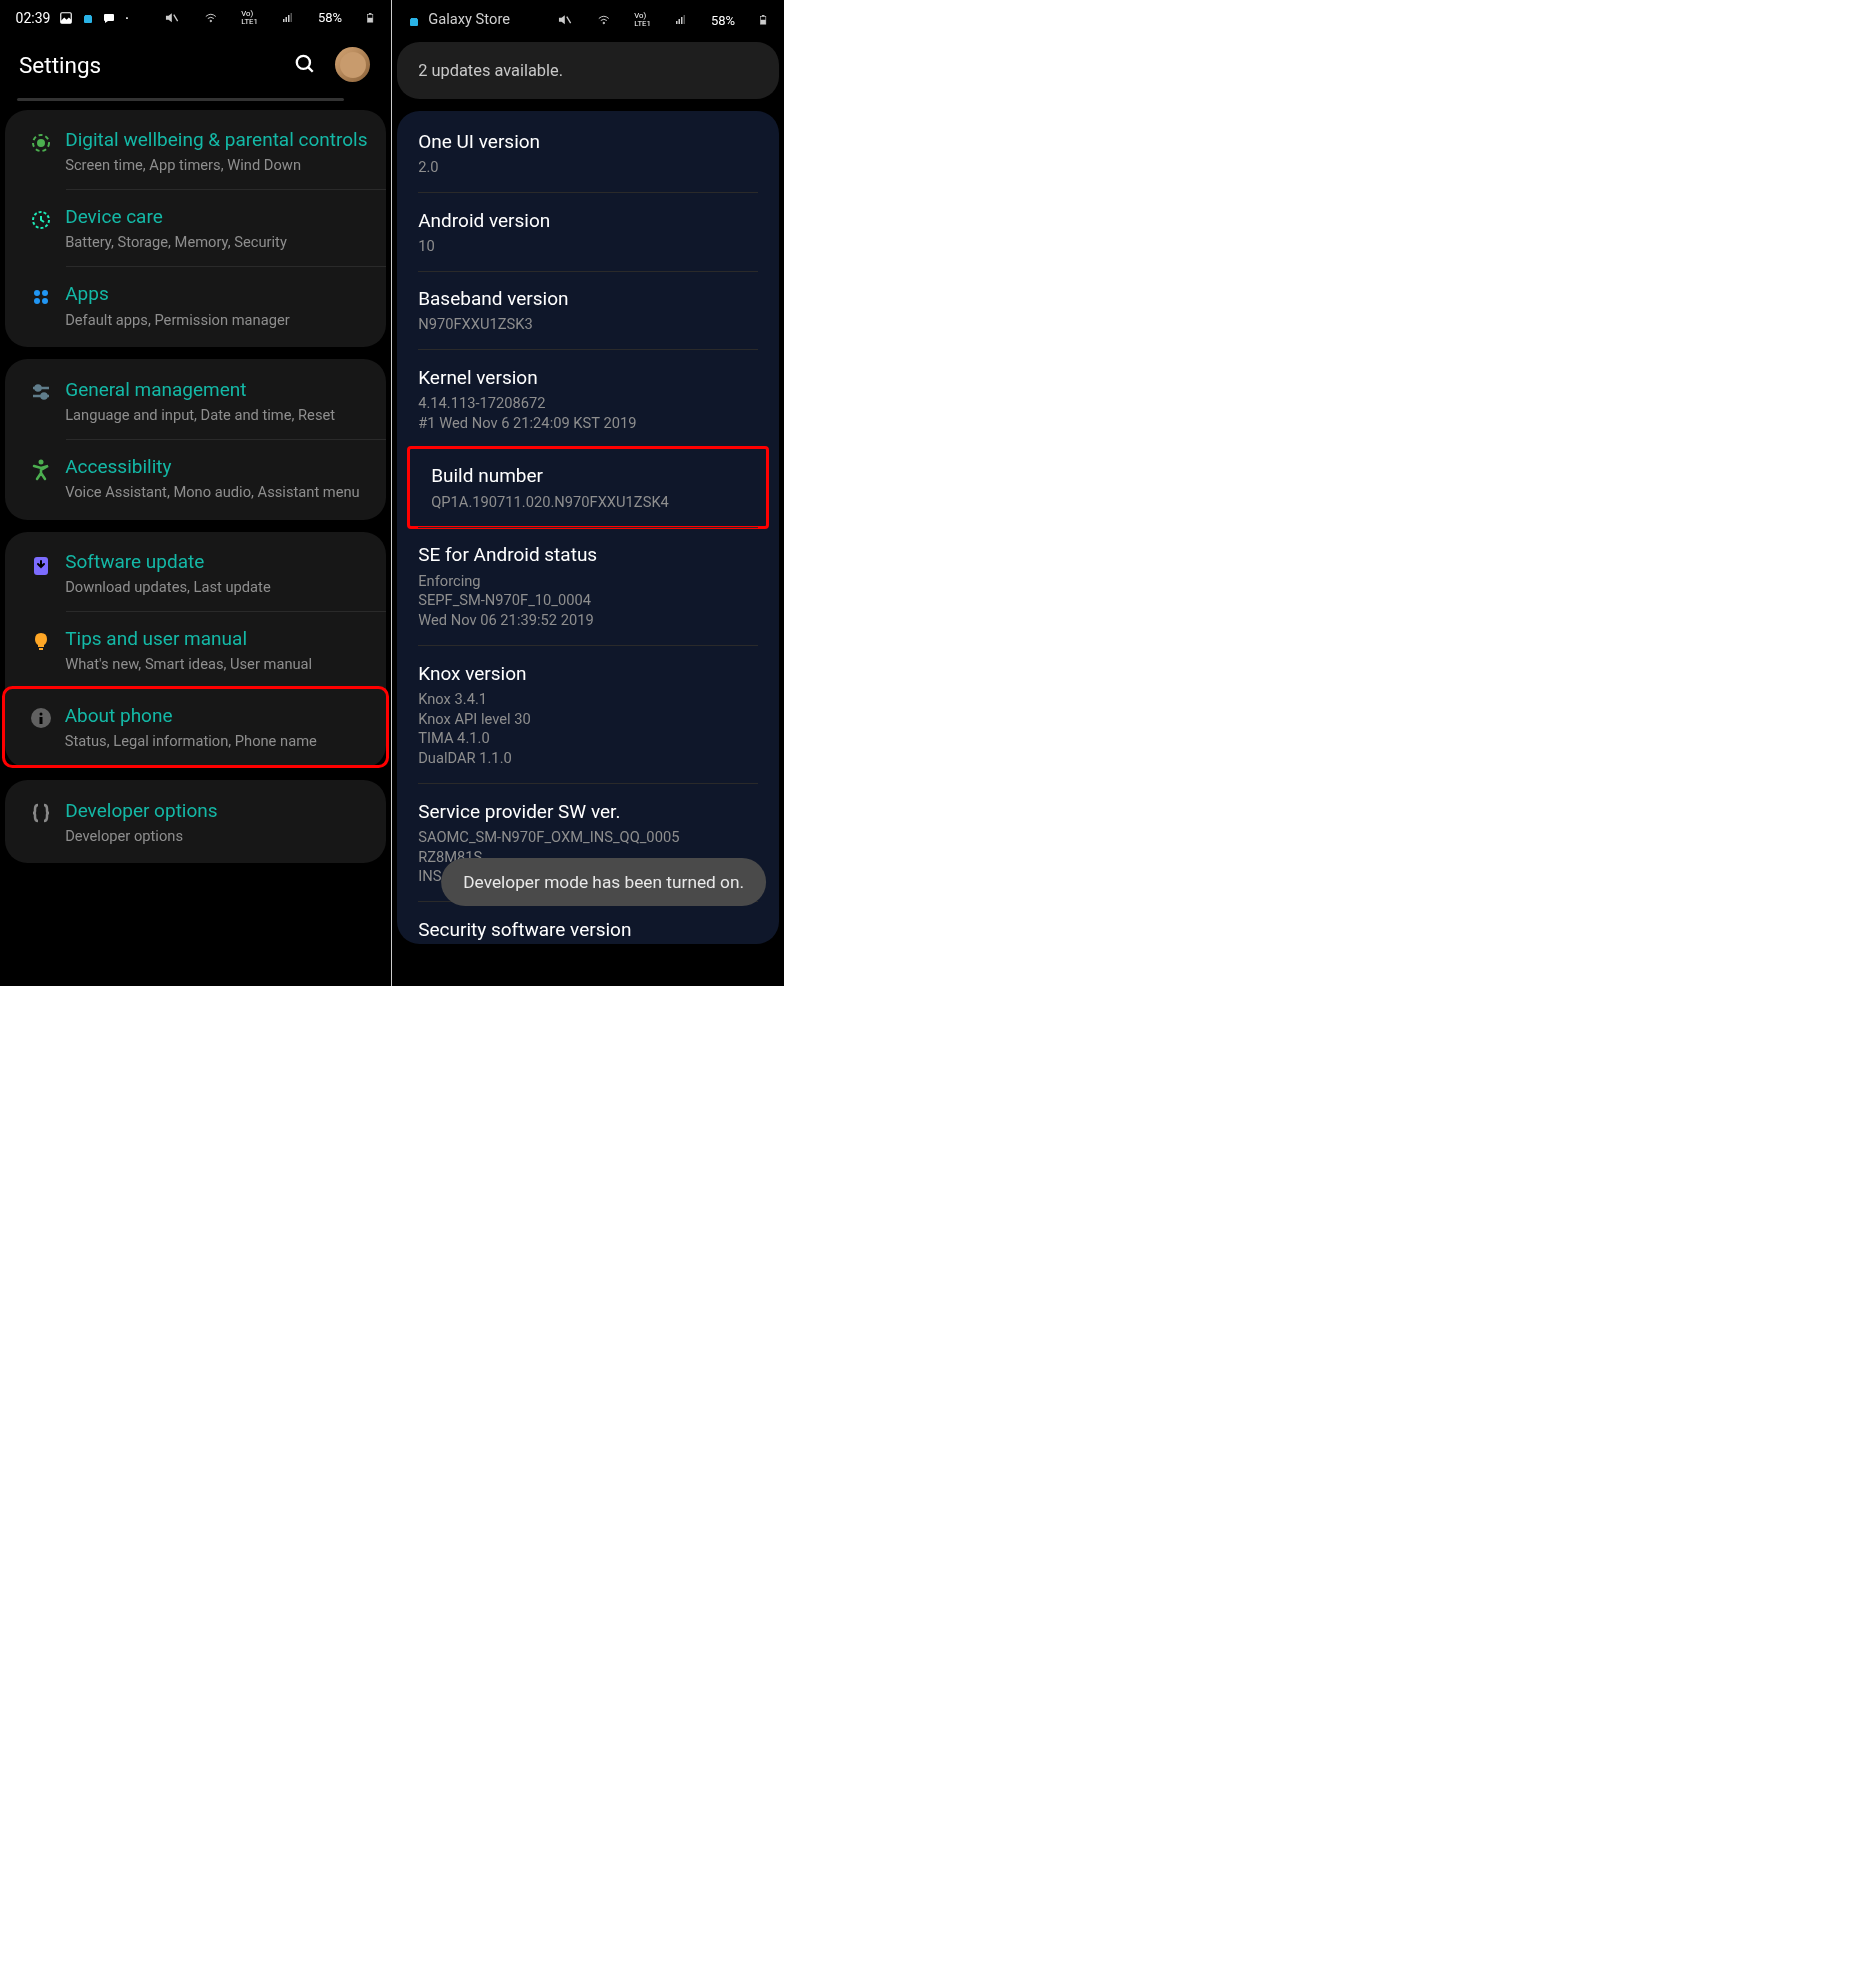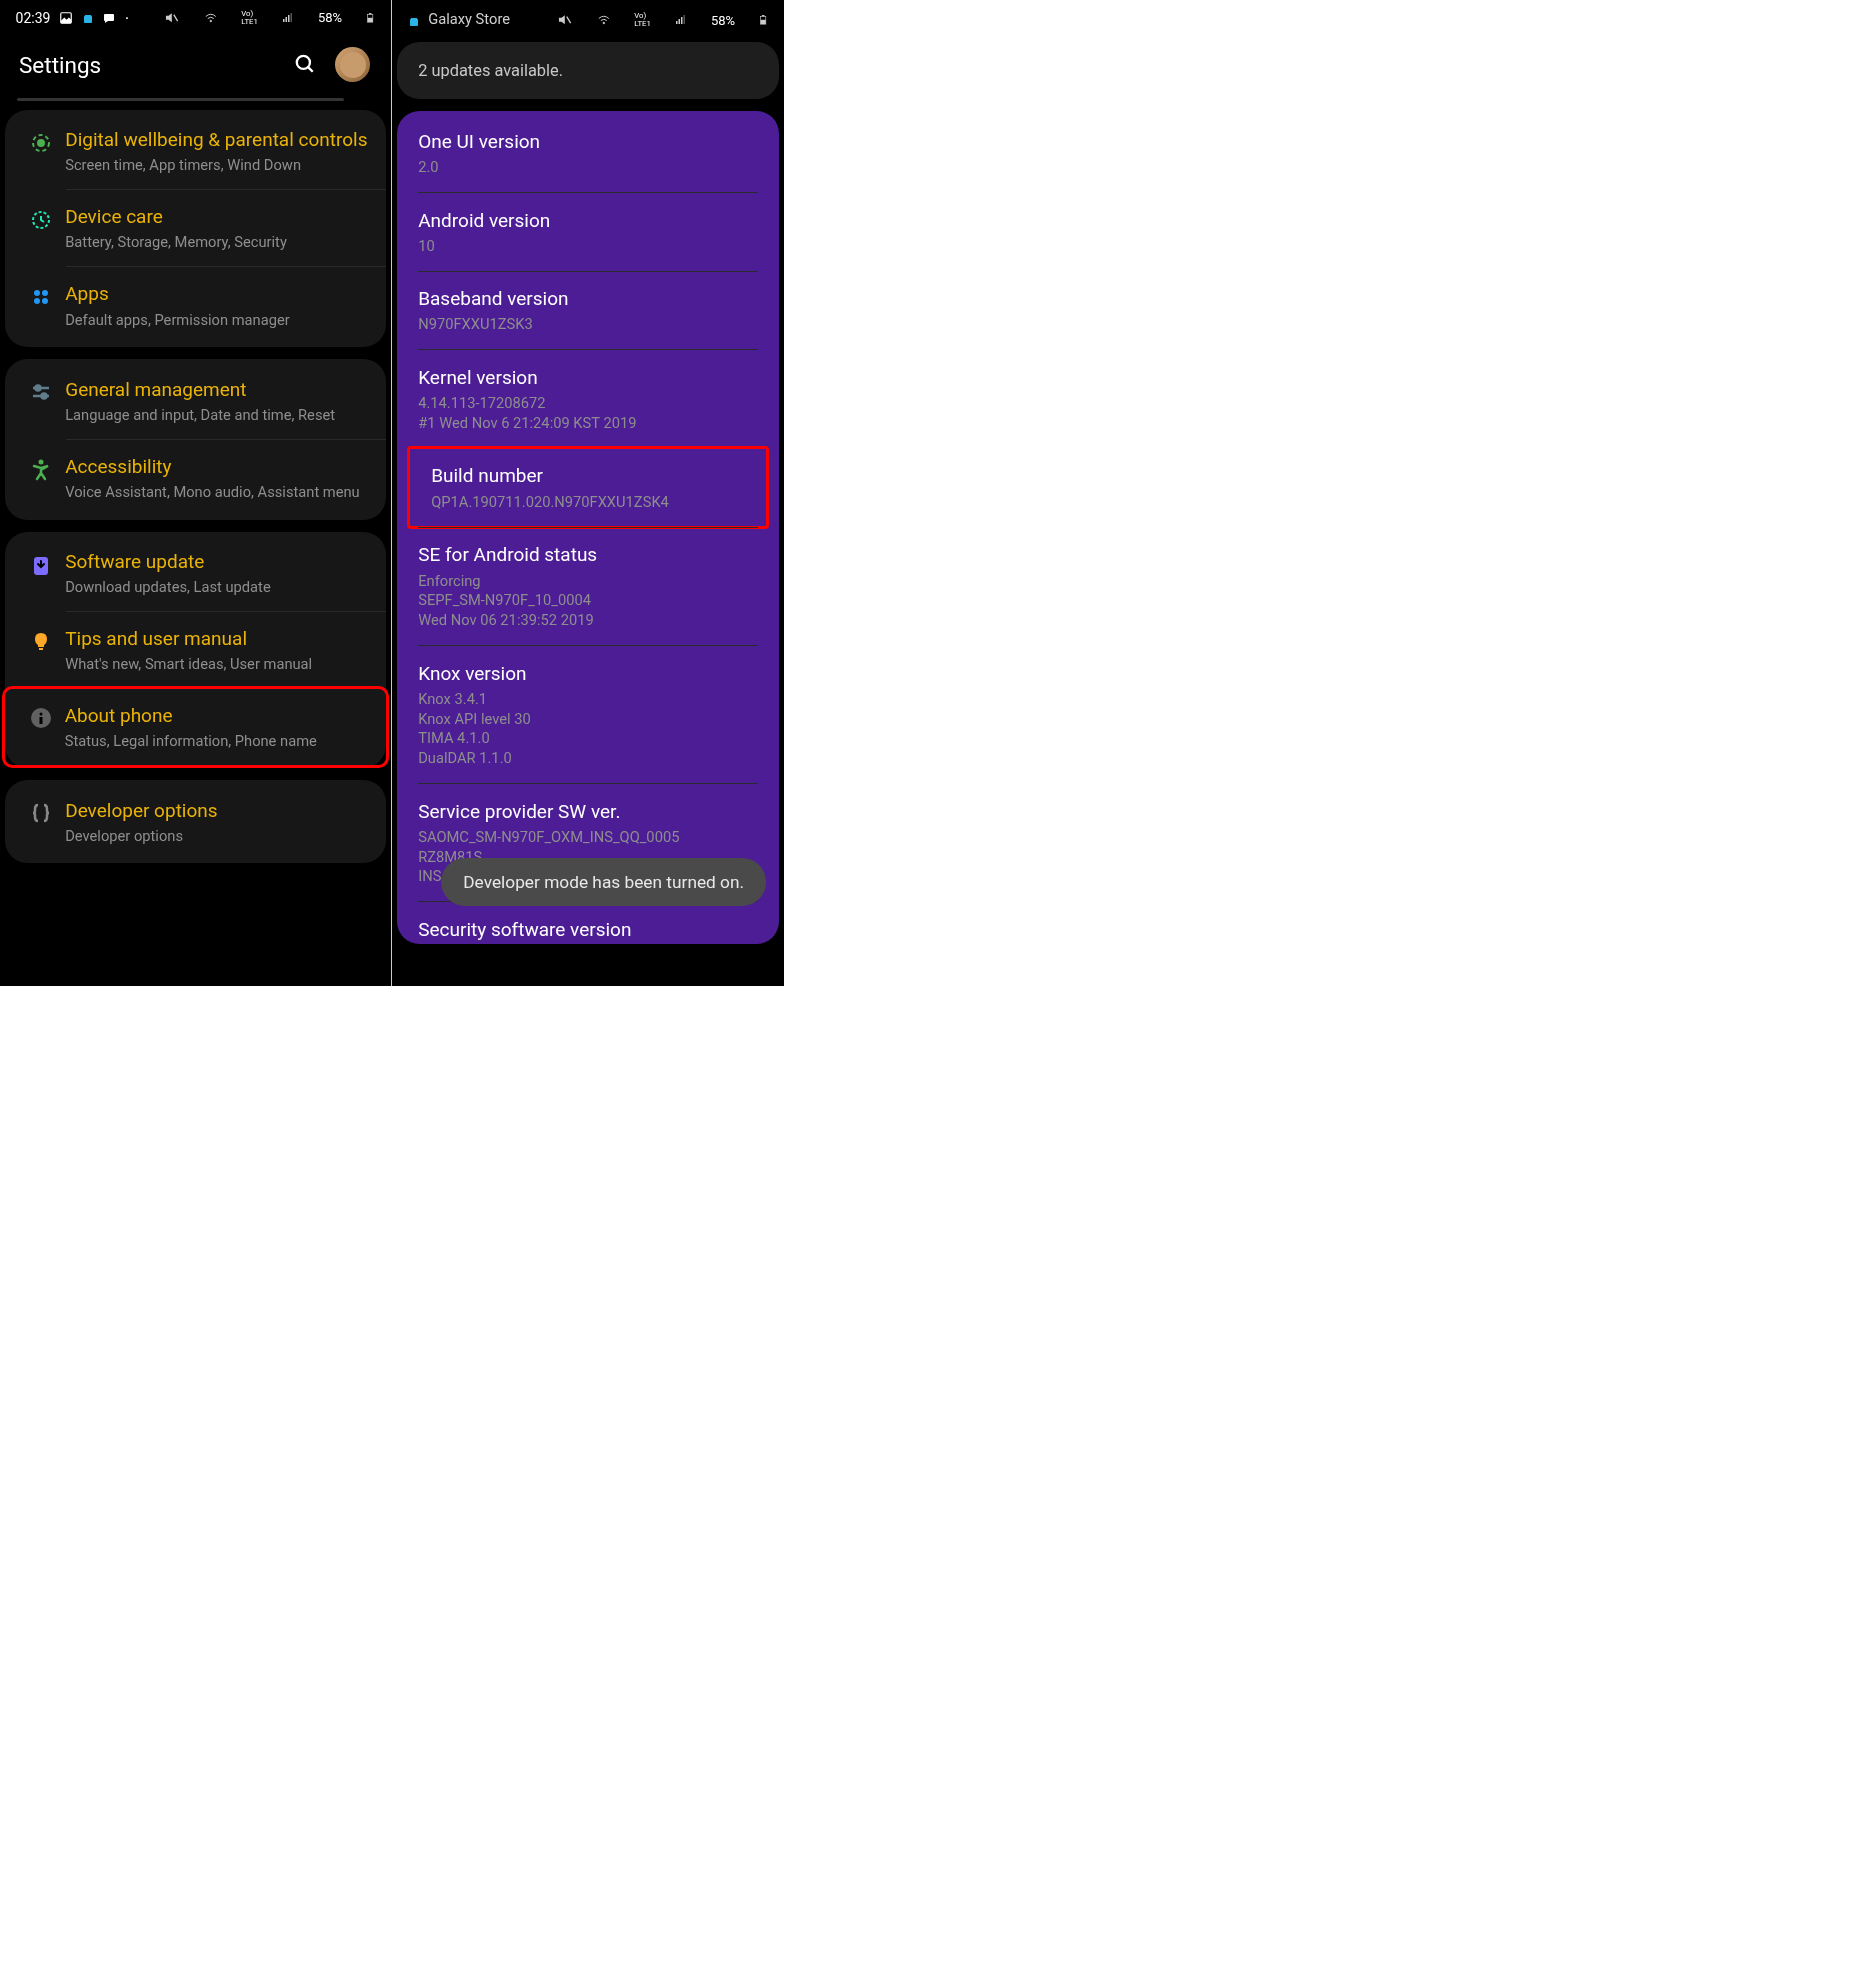--- a/index.html
+++ b/index.html
@@ -13,32 +13,32 @@
   .app-header { display: flex; justify-content: space-between; align-items: center; padding: 12px 21px 12px 19px; }
   .app-title { font-size: 22.5px; font-weight: 400; }
   .header-actions { display: flex; align-items: center; gap: 19px; }
   .avatar { width: 35px; height: 35px; border-radius: 50%; background: linear-gradient(135deg, #d4a574 0%, #8b6239 100%); display: flex; align-items: center; justify-content: center; overflow: hidden; }
   .avatar-face { width: 26px; height: 26px; background: #c89b6d; border-radius: 50%; position: relative; }
   .scroll-body { flex: 1; overflow: hidden; padding: 0 5.2px; }
   .group { background: #171717; border-radius: 22.5px; margin-bottom: 12px; padding: 3.5px 0; }
   .item { display: flex; align-items: flex-start; padding: 14px 17.3px 14px 12px; }
   .item-icon { width: 48px; display: flex; justify-content: center; padding-top: 3.5px; flex-shrink: 0; }
   .item-body { flex: 1; padding-bottom: 0; }
-  .item-title { font-size: 19px; font-weight: 400; color: #eab308; line-height: 1.35; }
+  .item-title { font-size: 19px; font-weight: 400; color: #14b8a6; line-height: 1.35; }
   .item-sub { font-size: 14.7px; color: #8e8e8e; margin-top: 3.5px; line-height: 1.3; }
   .divider { height: 0.9px; background: #2a2a2a; margin-left: 61px; }
   .highlight { border: 3.5px solid #ff0000; border-radius: 10.4px; margin: -3.5px; }
   .highlight .item { padding-bottom: 14px; }
   
   
   .status-bar.right { justify-content: flex-start; align-items: flex-end; }
   .gs-label { margin-left: 8.6px; font-size: 14.7px; color: #d0d0d0; }
   .status-right-r { margin-left: auto; }
   .banner { background: #1e1e1e; border-radius: 22.5px; padding: 19px 21px; margin: 7px 5.2px 12px 5.2px; font-size: 16.4px; color: #c8c8c8; }
-  .info-list { background: #4c1d95; border-radius: 22.5px; margin: 0 5.2px; padding: 3.5px 0 0 0; overflow: hidden; }
+  .info-list { background: #0f172a; border-radius: 22.5px; margin: 0 5.2px; padding: 3.5px 0 0 0; overflow: hidden; }
   .info-item { padding: 15.6px 21px 14px 21px; }
   .info-title { font-size: 19px; color: #fff; font-weight: 400; }
   .info-sub { font-size: 14.7px; color: #8e8e8e; margin-top: 5.2px; line-height: 1.35; }
   .info-divider { height: 0.9px; background: #2a2a2a; margin: 0 21px; }
   .highlight-r { border: 3.5px solid #ff0000; border-radius: 4px; margin: -2.6px 10px; }
   .toast { position: absolute; bottom: 80px; left: 54%; transform: translateX(-50%); background: #4a4a4a; color: #e8e8e8; padding: 14px 22.5px; border-radius: 26px; font-size: 17.3px; white-space: nowrap; z-index: 10; }
   .scroll-indicator { height: 3.5px; background: #333; margin: 3.5px 47px 8.6px 17.3px; border-radius: 1.7px; }
 
   svg { display: block; }
 </style>

